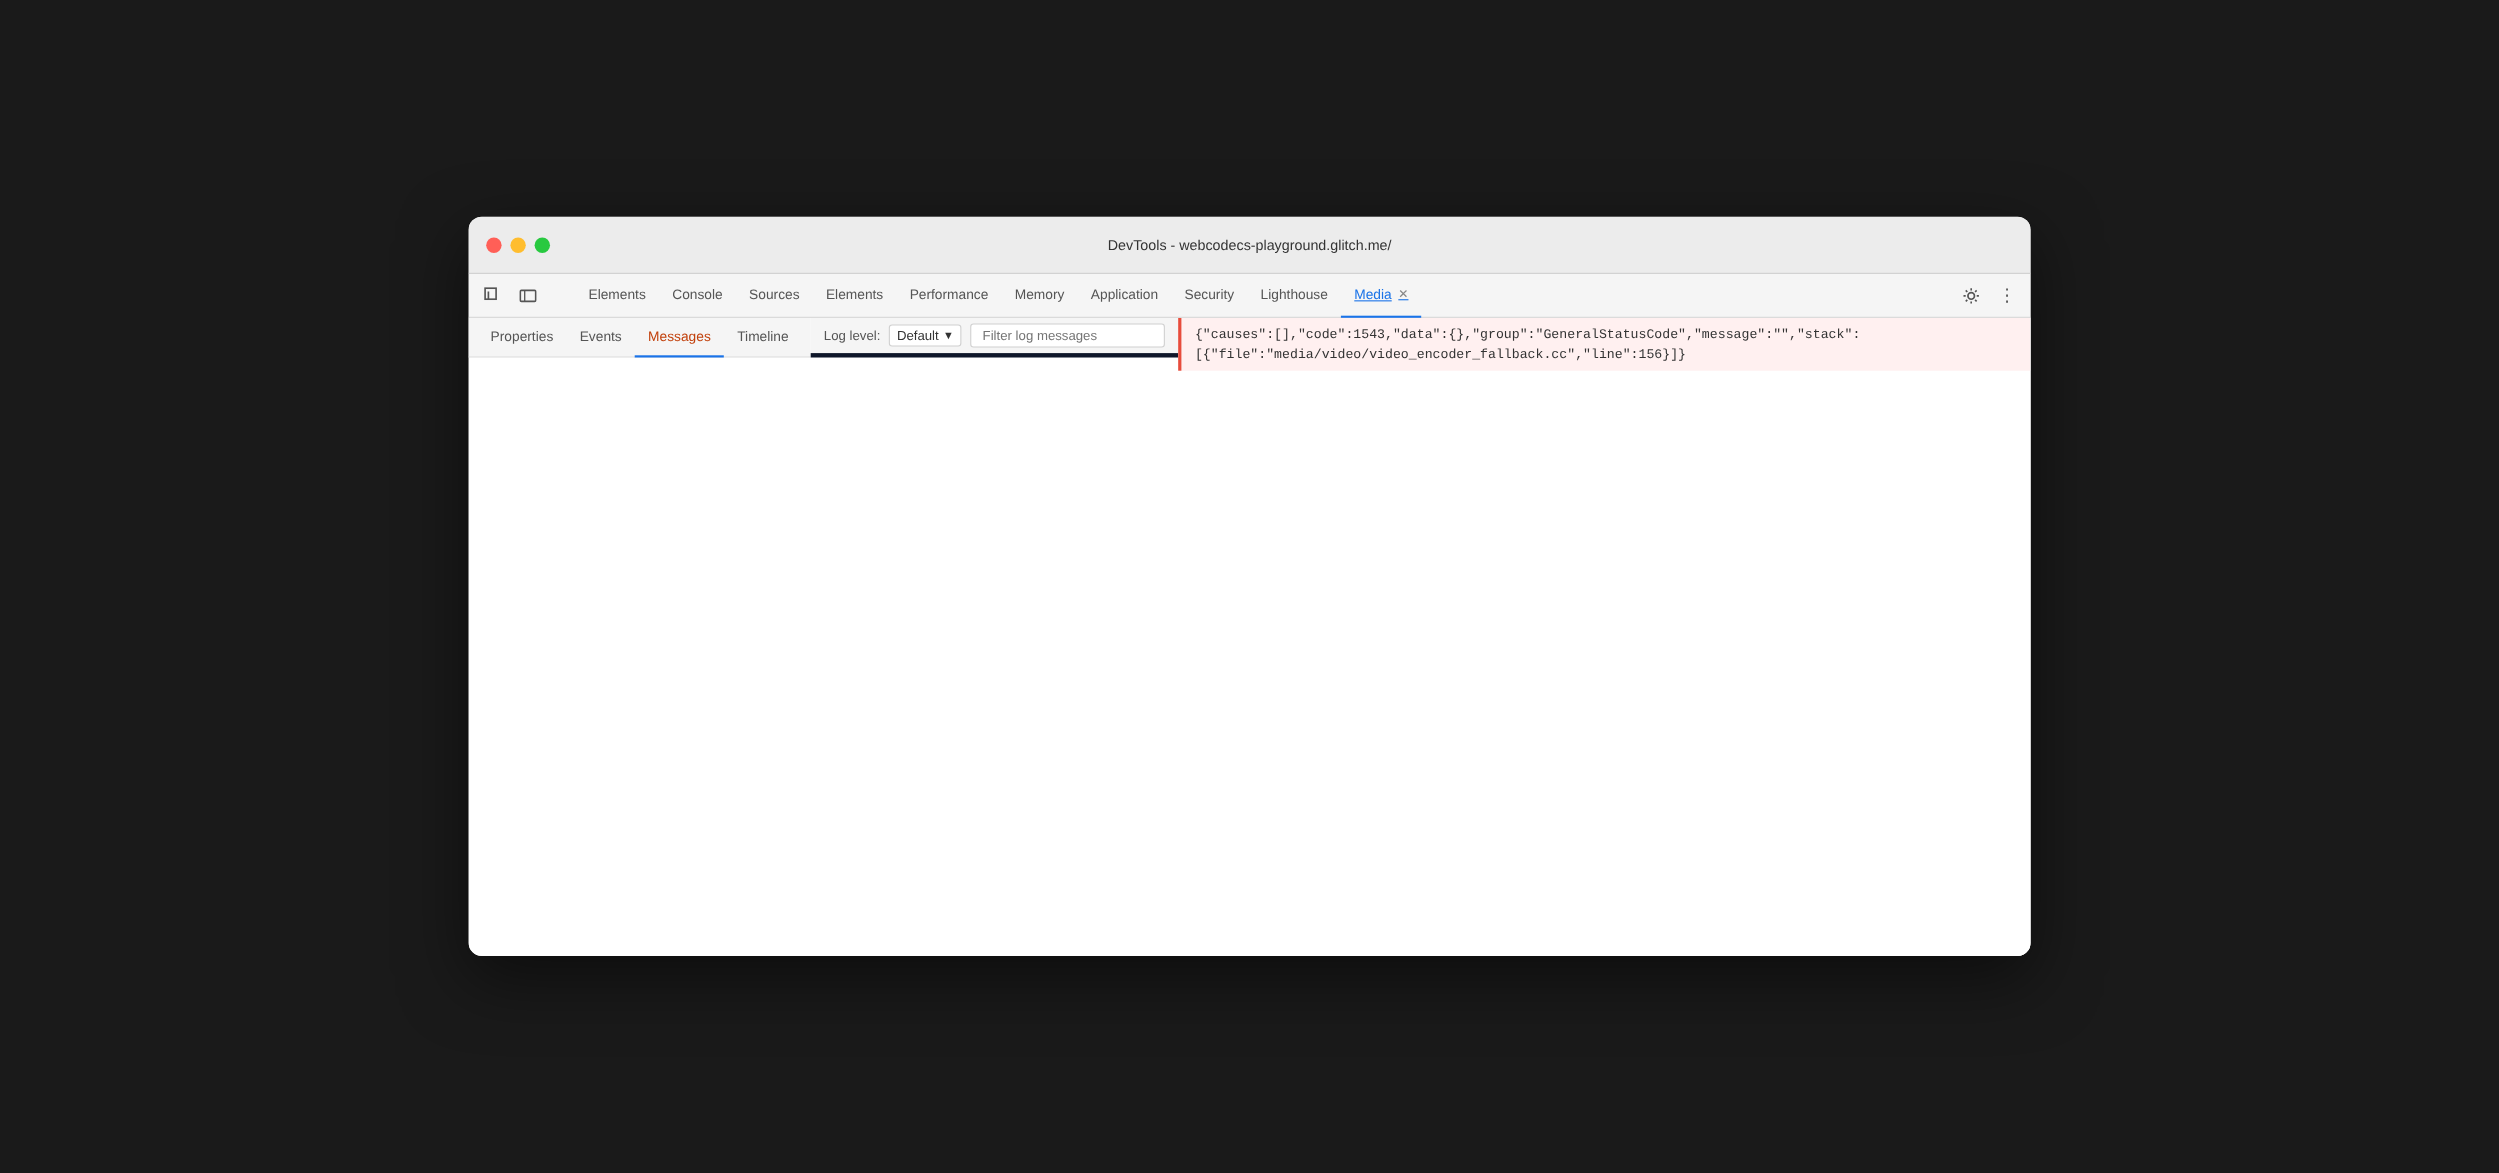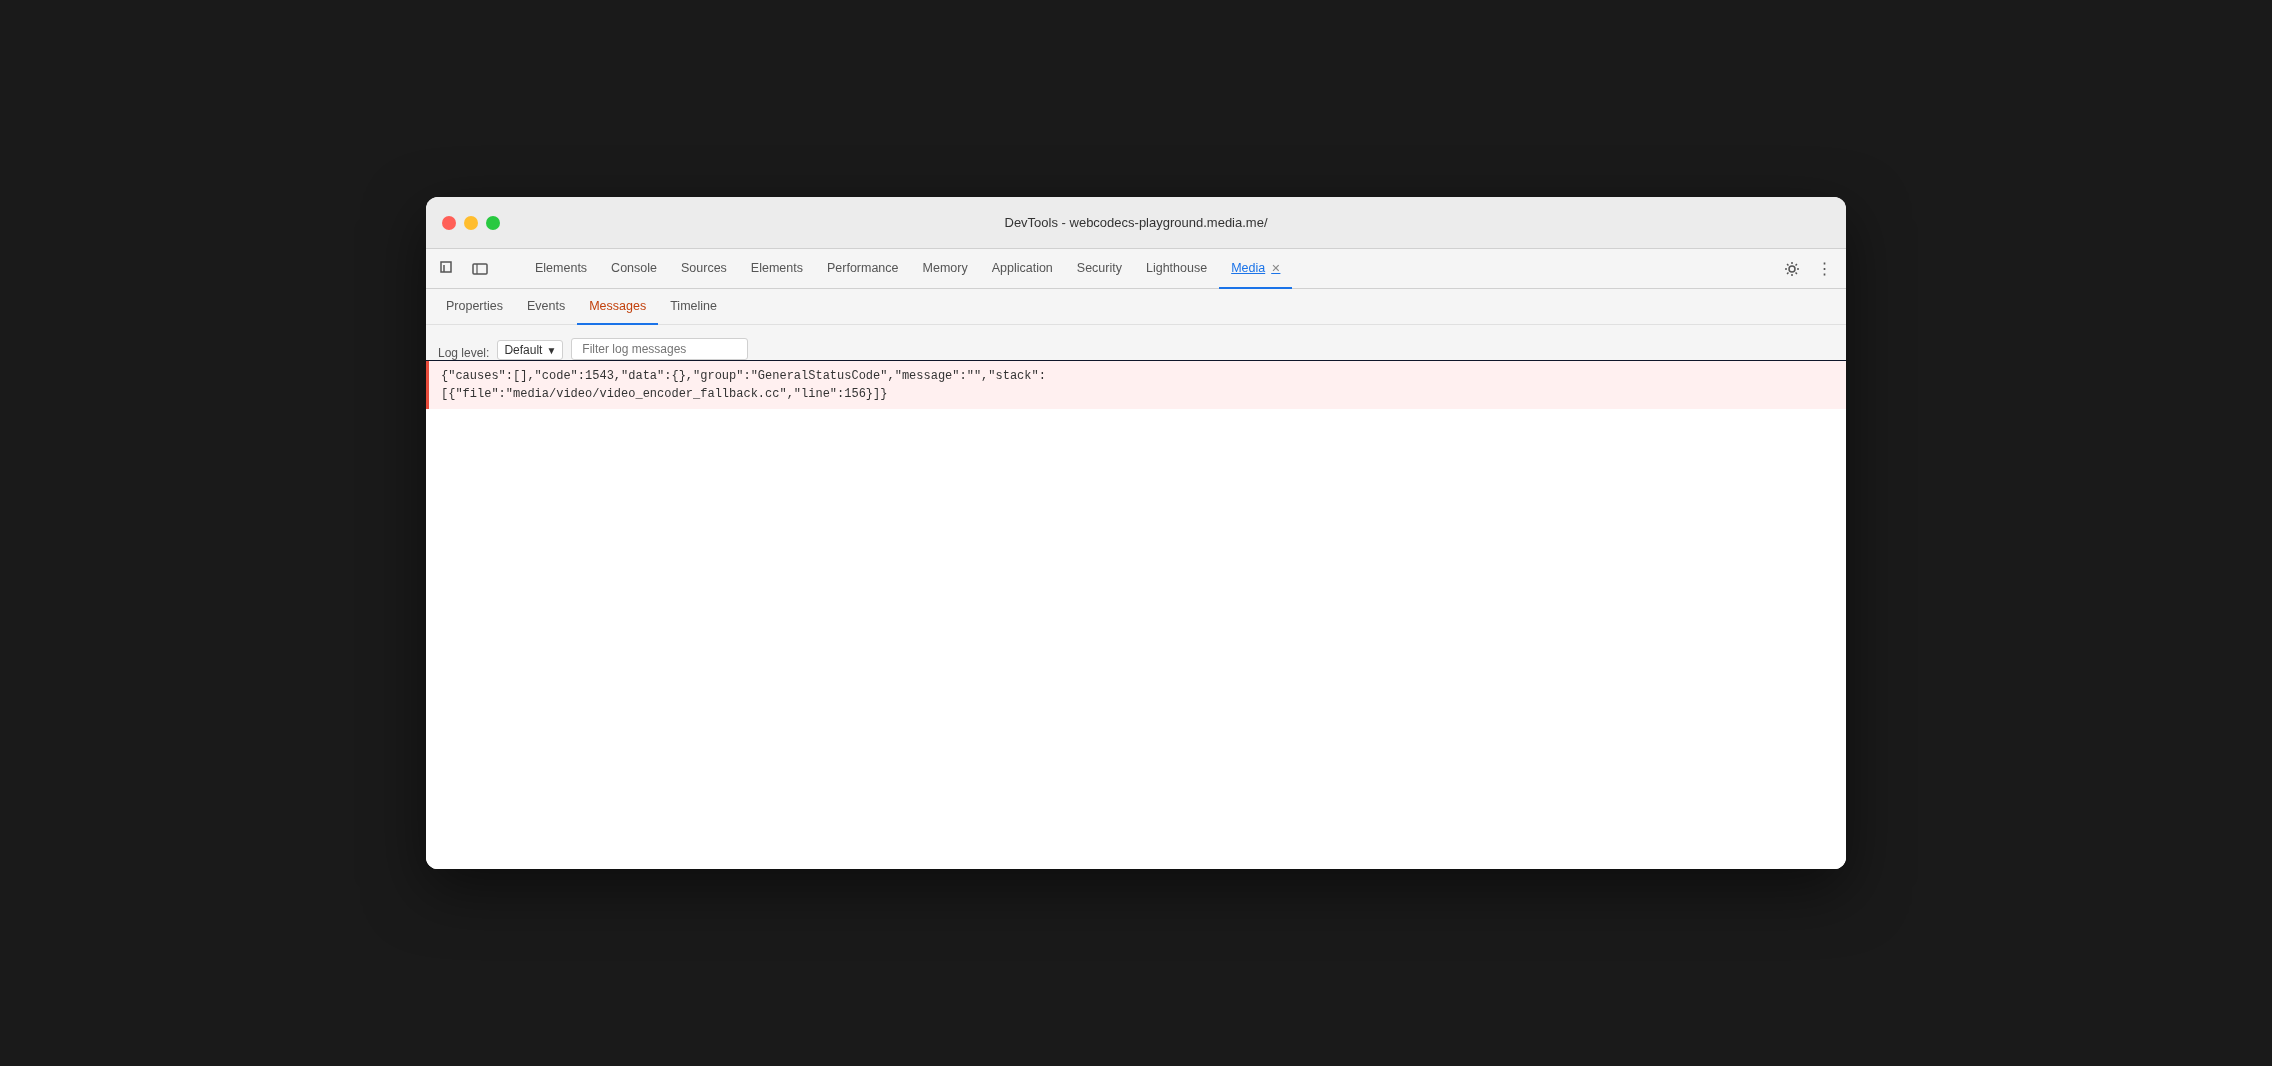--- a/index.html
+++ b/index.html
@@ -157,21 +157,21 @@
       flex-shrink: 0;
     }
     .play-icon svg {
       width: 16px;
       height: 16px;
     }
     
     .right-panel {
       flex: 1;
       display: flex;
-      flex-direction: column;
+      flex-direction: row;
     }
     
     .sub-tabs {
       display: flex;
       align-items: center;
       height: 36px;
       border-bottom: 1px solid #e0e0e0;
       padding: 0 8px;
       background: #f5f5f5;
     }
@@ -186,25 +186,25 @@
       border-bottom: 2px solid transparent;
       margin-bottom: -1px;
     }
     .sub-tab.active {
       color: #c2410c;
       border-bottom: 2px solid #1a73e8;
     }
     
     .log-controls {
       display: flex;
-      align-items: flex-end;
+      align-items: center;
       height: 36px;
       padding: 0 12px;
       gap: 8px;
-      border-bottom: 1px solid #0f172a;
+      border-bottom: 4px solid #0f172a;
       background: #f5f5f5;
     }
     .log-label {
       font-size: 12px;
       color: #555;
     }
     .log-select {
       display: flex;
       align-items: center;
       gap: 4px;
@@ -252,21 +252,21 @@
 <body>
 
 <div class="window">
 
   <div class="title-bar">
     <div class="traffic-lights">
       <div class="traffic-light close"></div>
       <div class="traffic-light minimize"></div>
       <div class="traffic-light maximize"></div>
     </div>
-    <span class="title-bar-title">DevTools - webcodecs-playground.media.me/</span>
+    <span class="title-bar-title">DevTools - webcodecs-playground.glitch.me/</span>
   </div>
 
   <div class="toolbar">
     <div class="toolbar-icons">
       <button class="toolbar-icon-btn">
         <svg width="16" height="16" viewBox="0 0 16 16">
           <rect x="1" y="1" width="10" height="10" fill="none" stroke="#555" stroke-width="1.5"></rect>
           <line x1="4" y1="4" x2="4" y2="11" stroke="#555" stroke-width="1.5"></line>
         </svg>
       </button>

